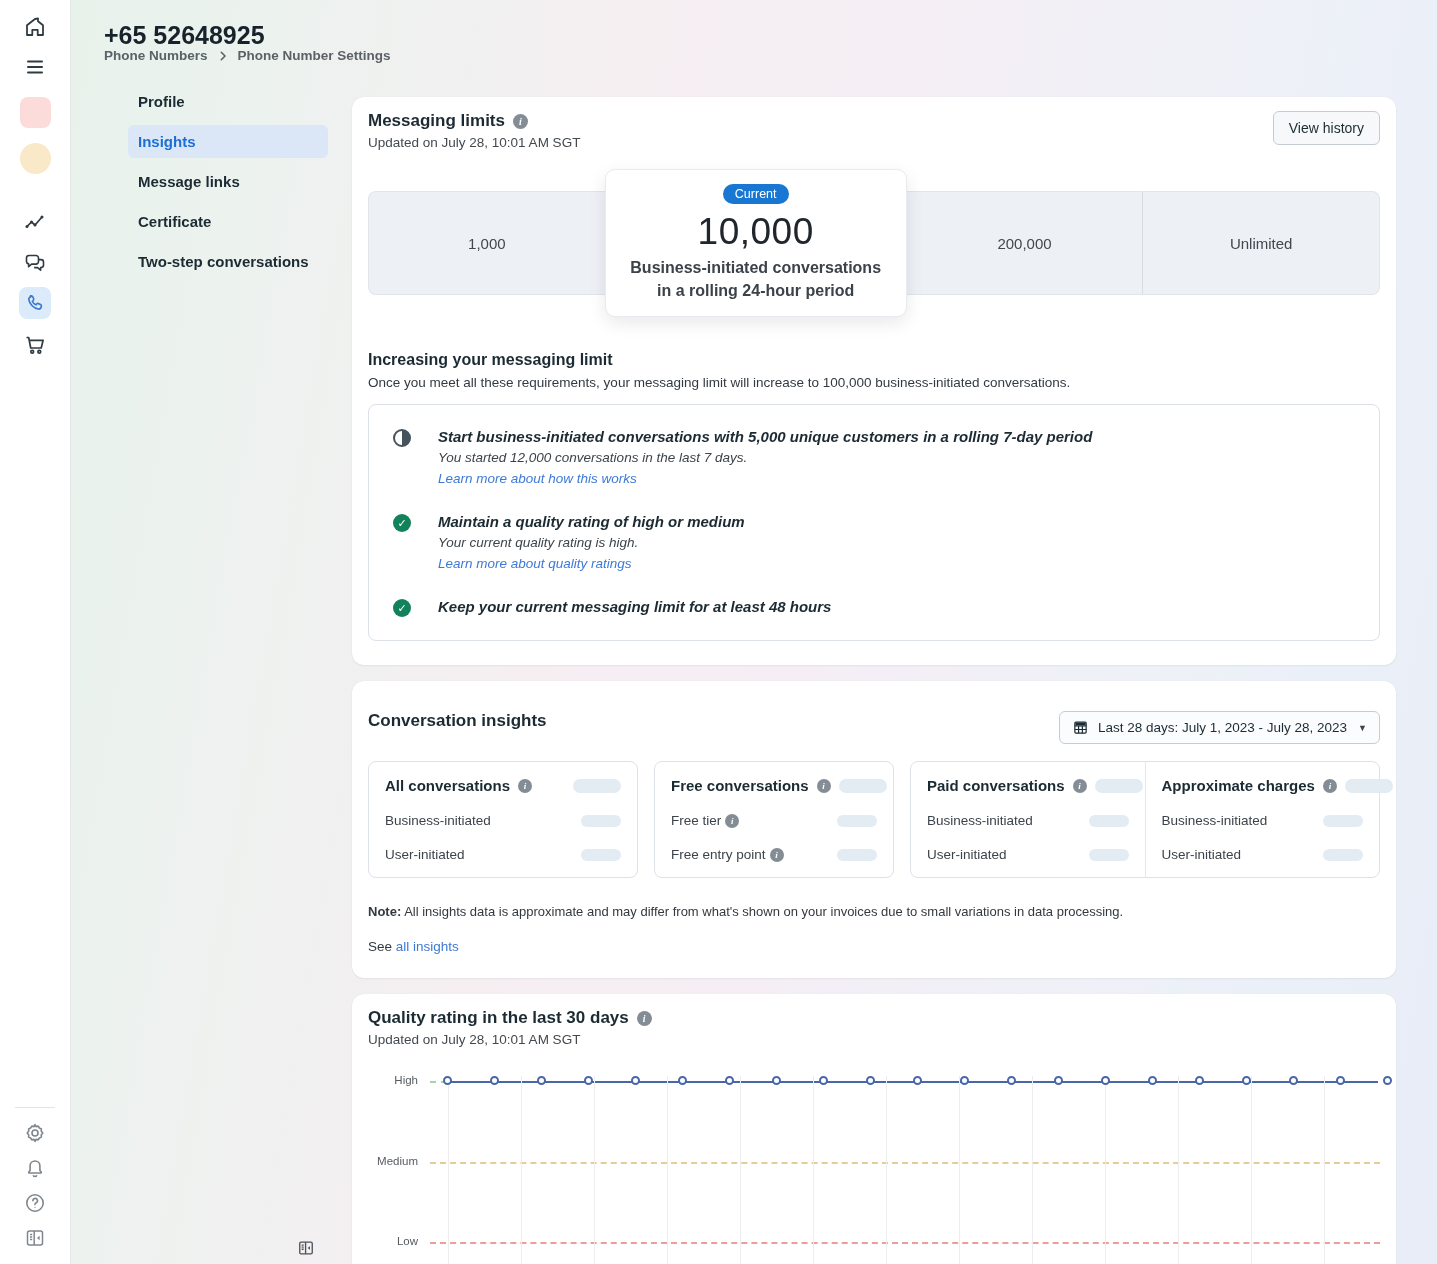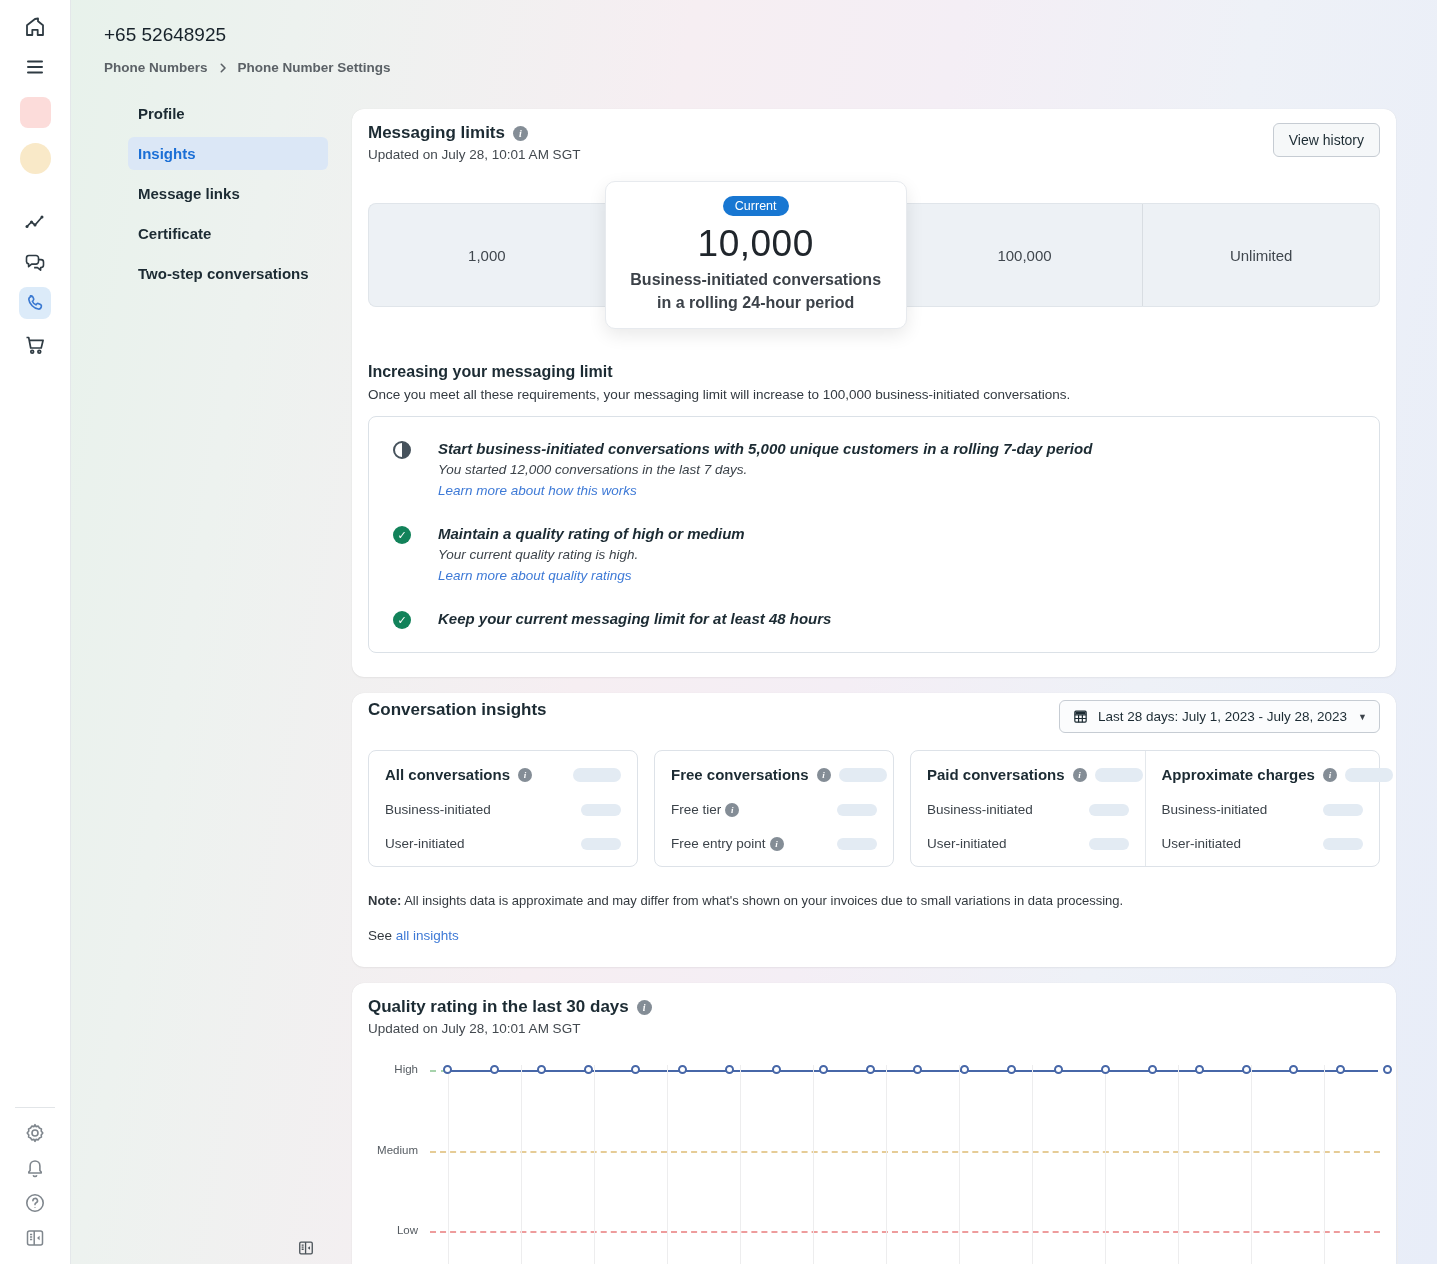--- a/index.html
+++ b/index.html
@@ -14,22 +14,22 @@
   .rail-btn { width:24px; height:24px; display:flex; align-items:center; justify-content:center; cursor:pointer; }
   .rail-btn svg { width:24px; height:24px; }
   .sq-pink { width:31px; height:31px; border-radius:8px; background:#fcdcda; }
   .cir-yellow { width:31px; height:31px; border-radius:50%; background:#f9e9c8; }
   .phone-wrap { width:32px; height:32px; border-radius:8px; background:#dcebf9; display:flex; align-items:center; justify-content:center; }
   .rail-divider { width:40px; height:1px; background:#e2e5e8; margin:0 0 13px; }
   .rail-bottom { margin-top:auto; display:flex; flex-direction:column; align-items:center; }
 
   
   .content { flex:1; display:flex; flex-direction:column; padding:22px 41px 0 33px; min-width:0; }
-  .page-title { font-size:19px; font-weight:400; color:#17222a; line-height:26px; }
-  .breadcrumb { display:flex; align-items:center; gap:9px; margin-top:12px; font-size:13.5px; font-weight:600; color:#5b6166;text-align:right; }
+  .page-title { font-size:25px; font-weight:700; color:#17222a; line-height:26px; }
+  .breadcrumb { display:flex; align-items:center; gap:9px; margin-top:0; font-size:13.5px; font-weight:600; color:#5b6166;text-align:right; }
   .bc-sep svg { width:12px; height:12px; display:block; }
 
   .body-row { display:flex; margin-top:14px; flex:1; min-height:0; position:relative; }
   .subnav-col { width:224px; flex:none; position:relative; }
   .subnav { padding:8px 0 0 24px; display:flex; flex-direction:column; gap:7px; }
   .nav-item { width:200px; height:33px; display:flex; align-items:center; padding:0 10px; border-radius:6px;
     font-size:15px; font-weight:600; color:#1c2b33; cursor:pointer; }
   .nav-item.active { background:#dbe7f6; color:#1b6fd6; }
   .subnav-collapse { position:absolute; right:12px; bottom:6px; width:20px; height:20px; cursor:pointer; }
   .subnav-collapse svg { width:20px; height:20px; }
@@ -64,21 +64,21 @@
   .req-box { border:1px solid #dbe1e7; border-radius:8px; margin-top:14px; padding:23px 24px; display:flex; flex-direction:column; gap:26px; }
   .req { display:flex; gap:27px;font-style:italic; }
   .req-icon { width:18px; height:18px; border-radius:50%; flex:none; margin-top:1px; }
   .req-icon.in-progress { border:2px solid #46525c; background:linear-gradient(90deg,#fff 50%,#46525c 50%); }
   .req-icon.done { background:#12825a; color:#fff; display:flex; align-items:center; justify-content:center; font-size:11px; font-weight:700; }
   .req-title { font-size:15px; font-weight:700; color:#1c2b33; }
   .req-detail { font-size:13.5px; color:#3c434a; margin-top:5px; }
   .req-link { display:inline-block; font-size:13.5px; color:#3d79d6; margin-top:6px; text-decoration:none; cursor:pointer; }
 
   
-  .card2 { padding:7px 16px 24px; }
+  .card2 { padding:30px 16px 24px; }
   .date-btn { display:flex; align-items:center; gap:9px; border:1px solid #c6ccd3; border-radius:6px; background:#fbfcfd;
     padding:7px 12px; font-size:13.5px; color:#1c2b33; cursor:pointer; font-family:inherit; }
   .date-btn svg { width:17px; height:17px; }
   .chev { font-size:9px; color:#3c434a; margin-left:2px; }
   .metrics { display:flex; gap:16px; margin-top:17px; }
   .mcard { border:1px solid #dde2e8; border-radius:8px; padding:15px 16px; }
   .mcard.a { width:270px; flex:none; }
   .mcard.b { width:240px; flex:none; }
   .mcombined { flex:1; border:1px solid #dde2e8; border-radius:8px; display:flex; min-width:0; }
   .mhalf { flex:1; padding:15px 16px; min-width:0; }
@@ -232,21 +232,21 @@
             <button class="btn">View history</button>
           </div>
 
           <div class="tier-strip">
             <div class="tier first">1,000</div>
             <div class="tier-current">
               <span class="cur-pill">Current</span>
               <div class="cur-val">10,000</div>
               <div class="cur-desc">Business-initiated conversations in a rolling 24-hour period</div>
             </div>
-            <div class="tier">100,000</div>
+            <div class="tier">200,000</div>
             <div class="tier last">Unlimited</div>
           </div>
 
           <h3 class="sec-title">Increasing your messaging limit</h3>
           <p class="sec-sub">Once you meet all these requirements, your messaging limit will increase to 100,000 business-initiated conversations.</p>
           <div class="req-box" id="req-list">
               <div class="req">
                 <span class="req-icon in-progress"></span>
                 <div class="req-body"><div class="req-title">Start business-initiated conversations with 5,000 unique customers in a rolling 7-day period</div><div class="req-detail">You started 12,000 conversations in the last 7 days.</div><a class="req-link" href="#">Learn more about how this works</a></div>
               </div>

